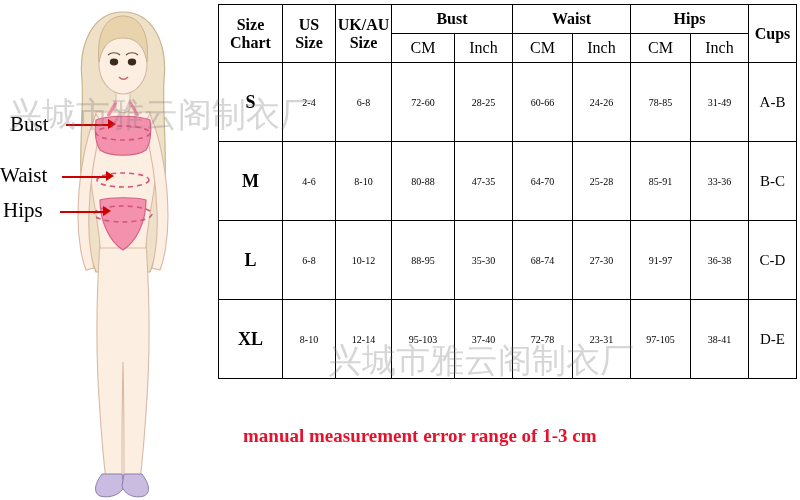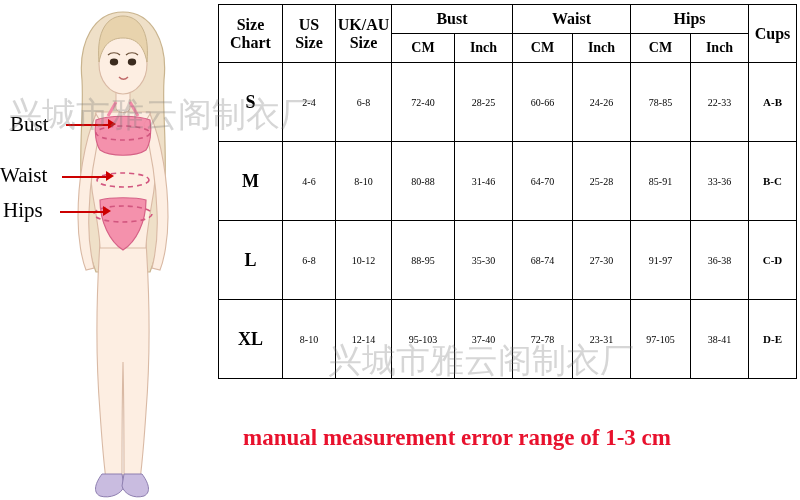--- a/index.html
+++ b/index.html
@@ -83,39 +83,38 @@
     vertical-align: middle;
     font-family: "Liberation Serif", serif;
     padding: 0;
   }
   .hdr {
     font-weight: bold;
     font-size: 16px;
     height: 28px;
   }
   .hdr-sub {
-    font-weight: bold;
-    font-size: 14px;
+    font-weight: normal;
+    font-size: 16px;
     height: 28px;
   }
   .hdr-tall {
     font-weight: bold;
     font-size: 16px;
   }
   .row-cell {
     font-size: 10px;
     height: 78px;
   }
   .row-size {
     font-weight: bold;
     font-size: 18px;
   }
   .row-cup {
-    font-size: 11px;
-    font-weight: bold;
+    font-size: 15px;
   }
 
   
   col.c-chart { width: 64px; }
   col.c-us { width: 53px; }
   col.c-uk { width: 56px; }
   col.c-bcm { width: 63px; }
   col.c-bin { width: 58px; }
   col.c-wcm { width: 60px; }
   col.c-win { width: 58px; }
@@ -123,21 +122,21 @@
   col.c-hin { width: 58px; }
   col.c-cups { width: 48px; }
 
   
   #footer-note {
     position: absolute;
     left: 243px;
     top: 425px;
     font-family: "Liberation Serif", serif;
     font-weight: bold;
-    font-size: 23px;
+    font-size: 19px;
     color: #e8112d;
     letter-spacing: 0px;
     white-space: nowrap;
   }
 
   
   .watermark {
     position: absolute;
     font-family: "Liberation Serif", serif;
     color: rgba(120, 120, 120, 0.30);
@@ -260,35 +259,35 @@
         <td class="hdr-sub">CM</td>
         <td class="hdr-sub">Inch</td>
         <td class="hdr-sub">CM</td>
         <td class="hdr-sub">Inch</td>
       </tr>
 
       <tr>
         <td class="row-cell row-size">S</td>
         <td class="row-cell">2-4</td>
         <td class="row-cell">6-8</td>
-        <td class="row-cell">72-40</td>
+        <td class="row-cell">72-60</td>
         <td class="row-cell">28-25</td>
         <td class="row-cell">60-66</td>
         <td class="row-cell">24-26</td>
         <td class="row-cell">78-85</td>
-        <td class="row-cell">22-33</td>
+        <td class="row-cell">31-49</td>
         <td class="row-cell row-cup">A-B</td>
       </tr>
 
       <tr>
         <td class="row-cell row-size">M</td>
         <td class="row-cell">4-6</td>
         <td class="row-cell">8-10</td>
         <td class="row-cell">80-88</td>
-        <td class="row-cell">31-46</td>
+        <td class="row-cell">47-35</td>
         <td class="row-cell">64-70</td>
         <td class="row-cell">25-28</td>
         <td class="row-cell">85-91</td>
         <td class="row-cell">33-36</td>
         <td class="row-cell row-cup">B-C</td>
       </tr>
 
       <tr>
         <td class="row-cell row-size">L</td>
         <td class="row-cell">6-8</td>

